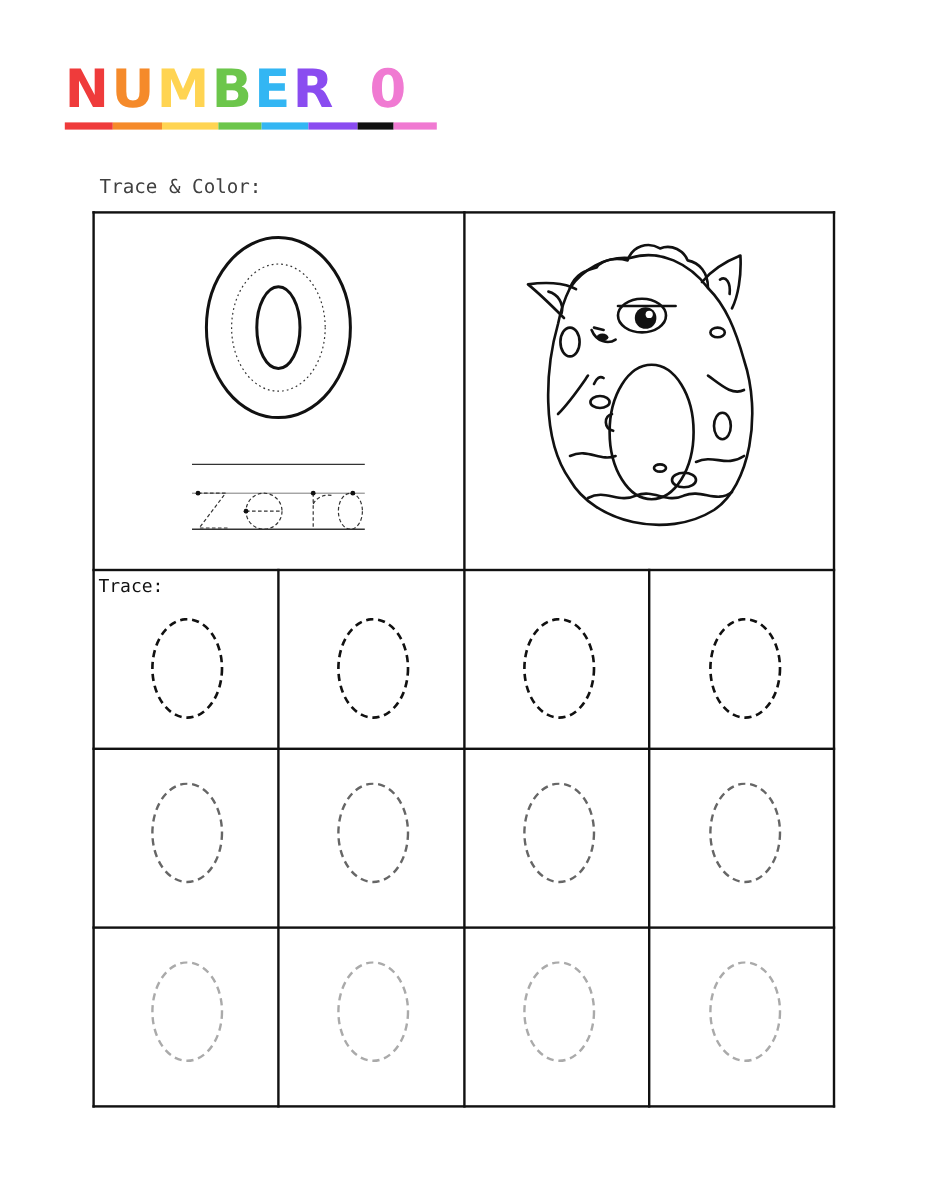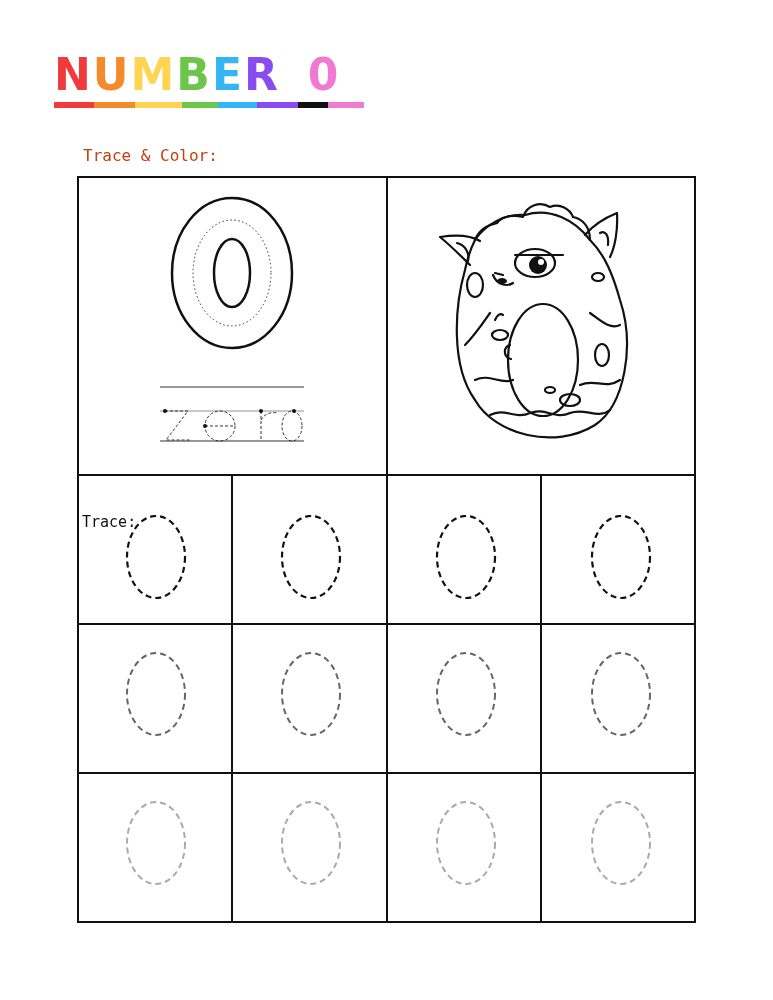--- a/index.html
+++ b/index.html
@@ -2,23 +2,23 @@
 <html><head>
 <meta charset="utf-8">
 <style>
   html, body { margin:0; padding:0; background:#ffffff; }
   body { width:773px; height:1000px; position:relative; overflow:hidden; font-family:"DejaVu Sans", sans-serif; }
   .title { position:absolute; left:54px; top:52px; height:46px; display:flex; }
   .title span { font-family:"DejaVu Sans", sans-serif; font-weight:bold; font-size:44px; line-height:46px; letter-spacing:2px; }
   .title .sp { width:28px; }
   .underline { position:absolute; left:54px; top:102px; height:6px; display:flex; }
   .underline div { height:6px; }
-  .subtitle { position:absolute; left:83px; top:146px; font-family:"DejaVu Sans Mono", monospace; font-size:16px; color:#c2410c; }
+  .subtitle { position:absolute; left:83px; top:146px; font-family:"DejaVu Sans Mono", monospace; font-size:16px; color:#404040; }
   .hline, .vline { position:absolute; background:#111; }
-  .trace-label { position:absolute; left:82px; top:479px; font-family:"DejaVu Sans Mono", monospace; font-size:15px; color:#111;margin-top:34px; }
+  .trace-label { position:absolute; left:82px; top:479px; font-family:"DejaVu Sans Mono", monospace; font-size:15px; color:#111; }
   svg { position:absolute; }
 </style>
 </head>
 <body>
 
 <div class="title">
   <span style="color:#ef3b3b">N</span>
   <span style="color:#f58a2a">U</span>
   <span style="color:#ffd452">M</span>
   <span style="color:#6cc64b">B</span>

